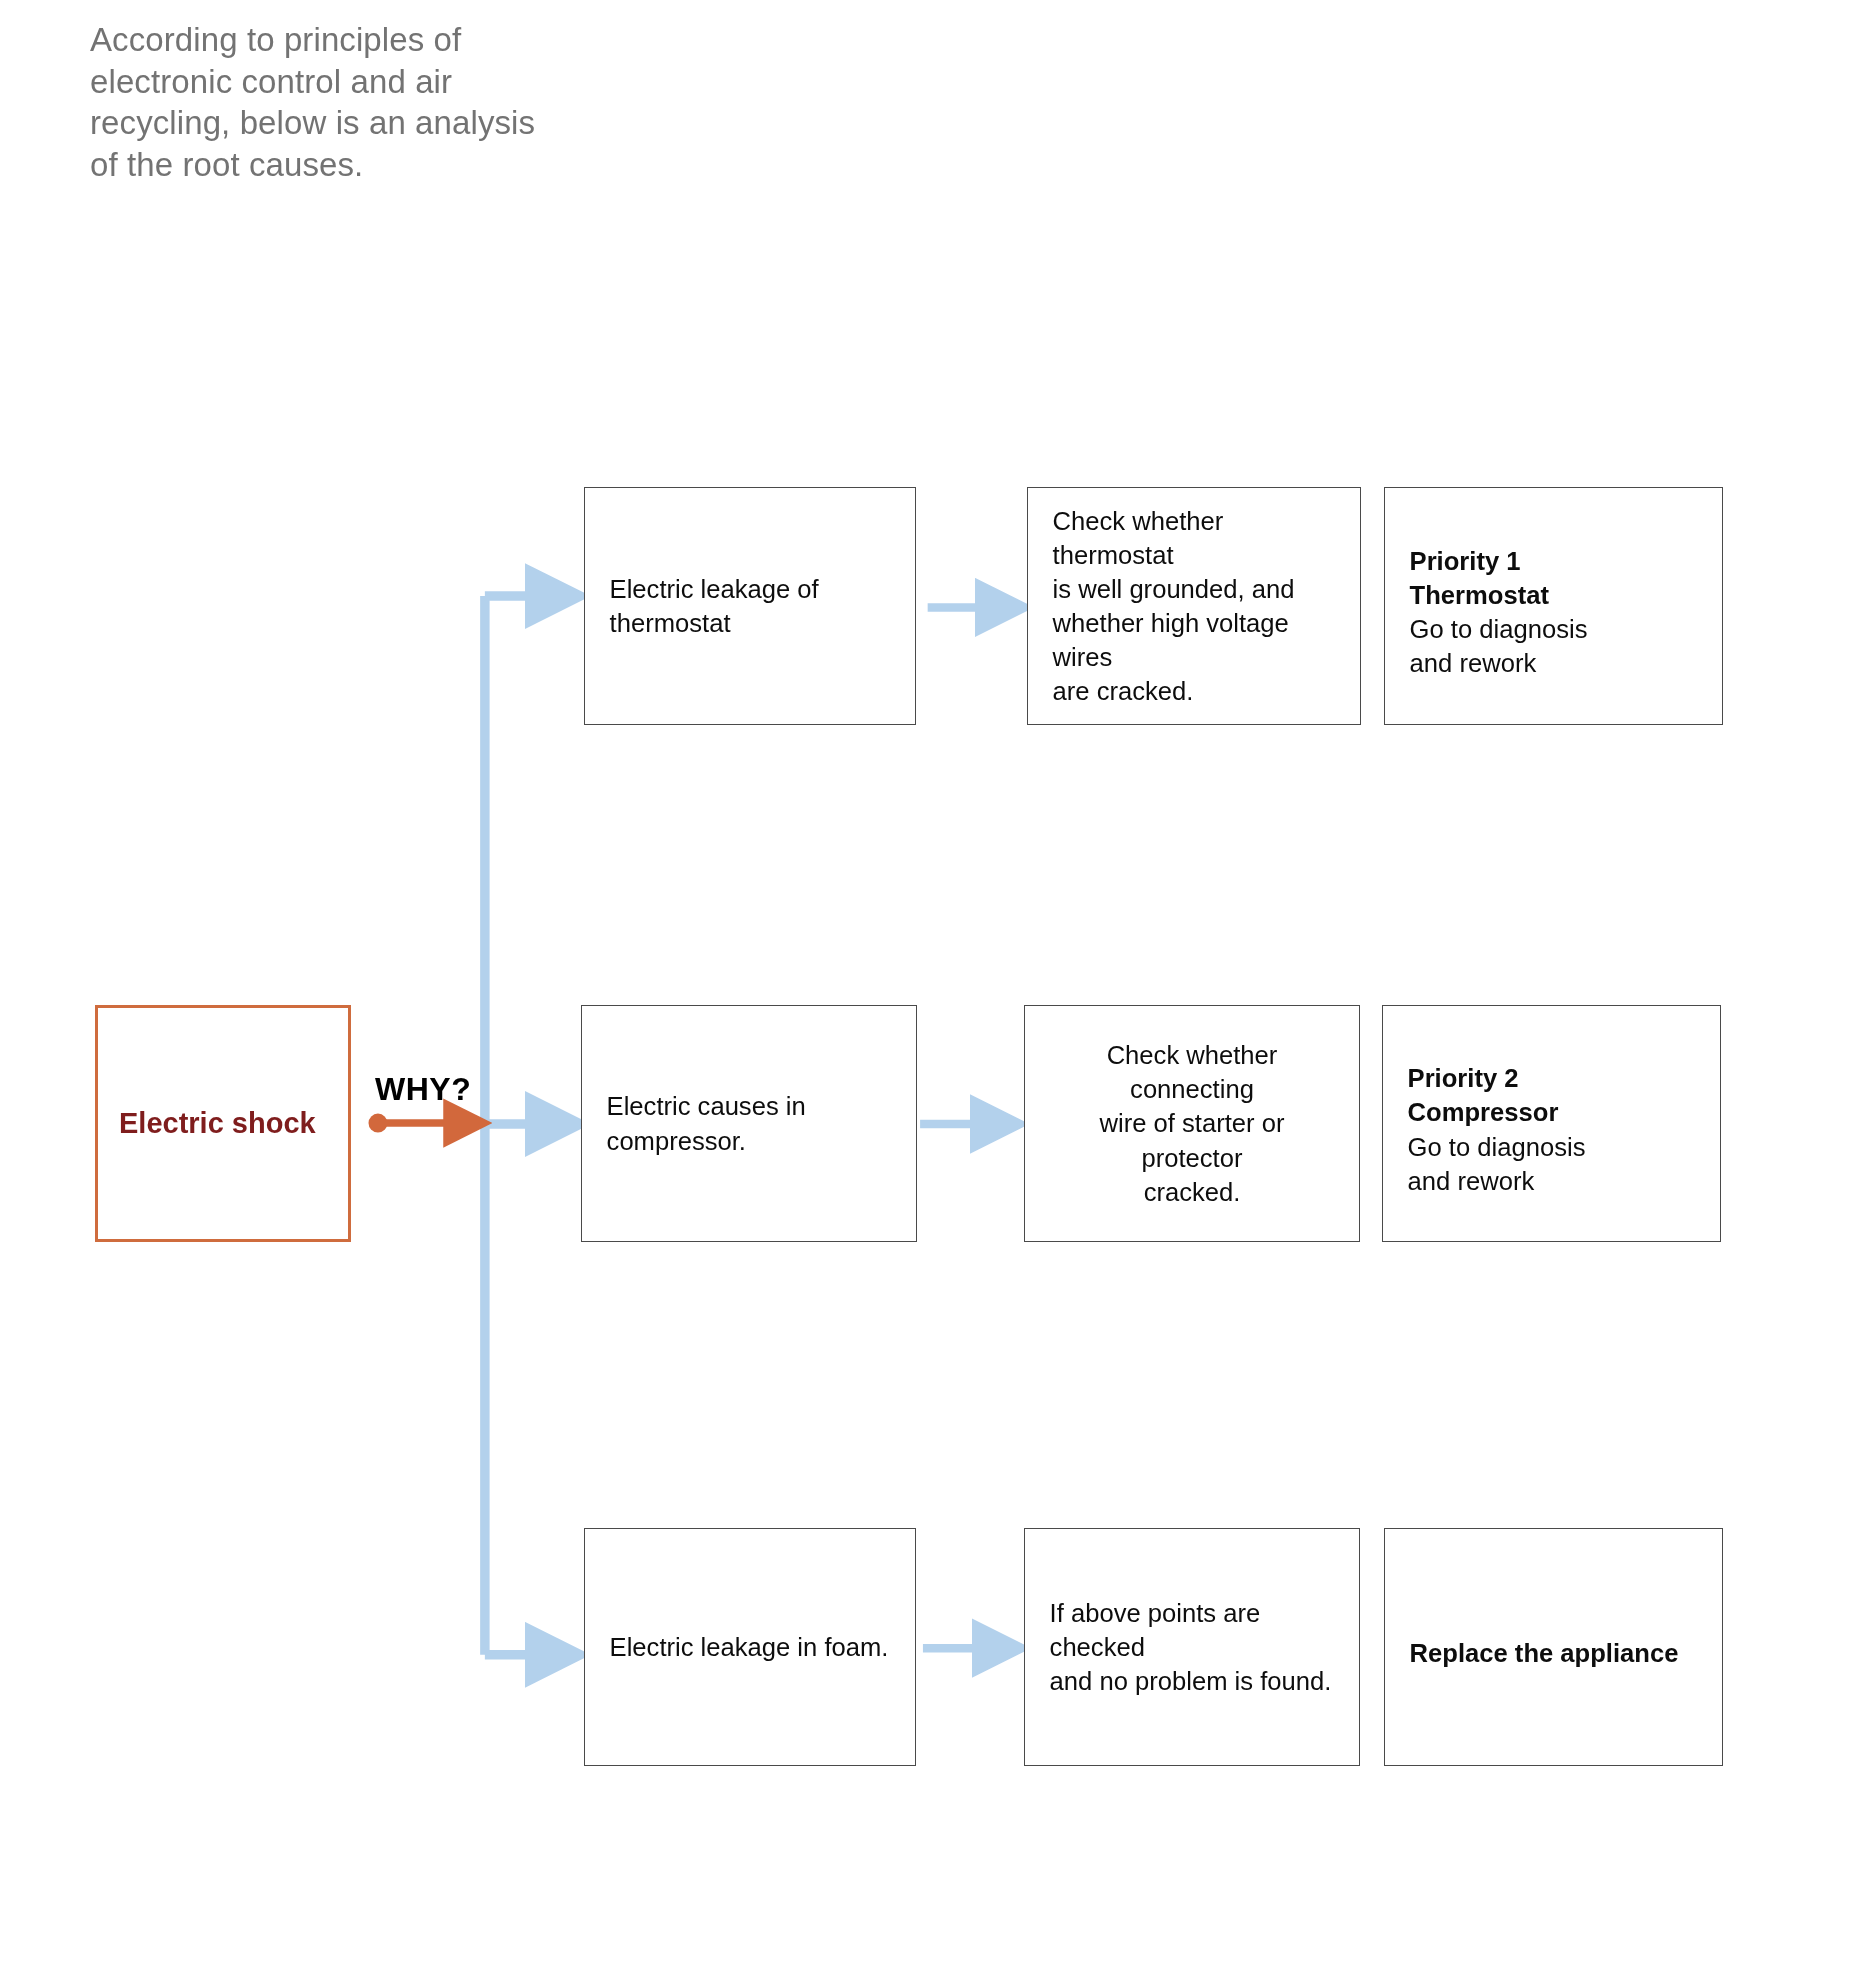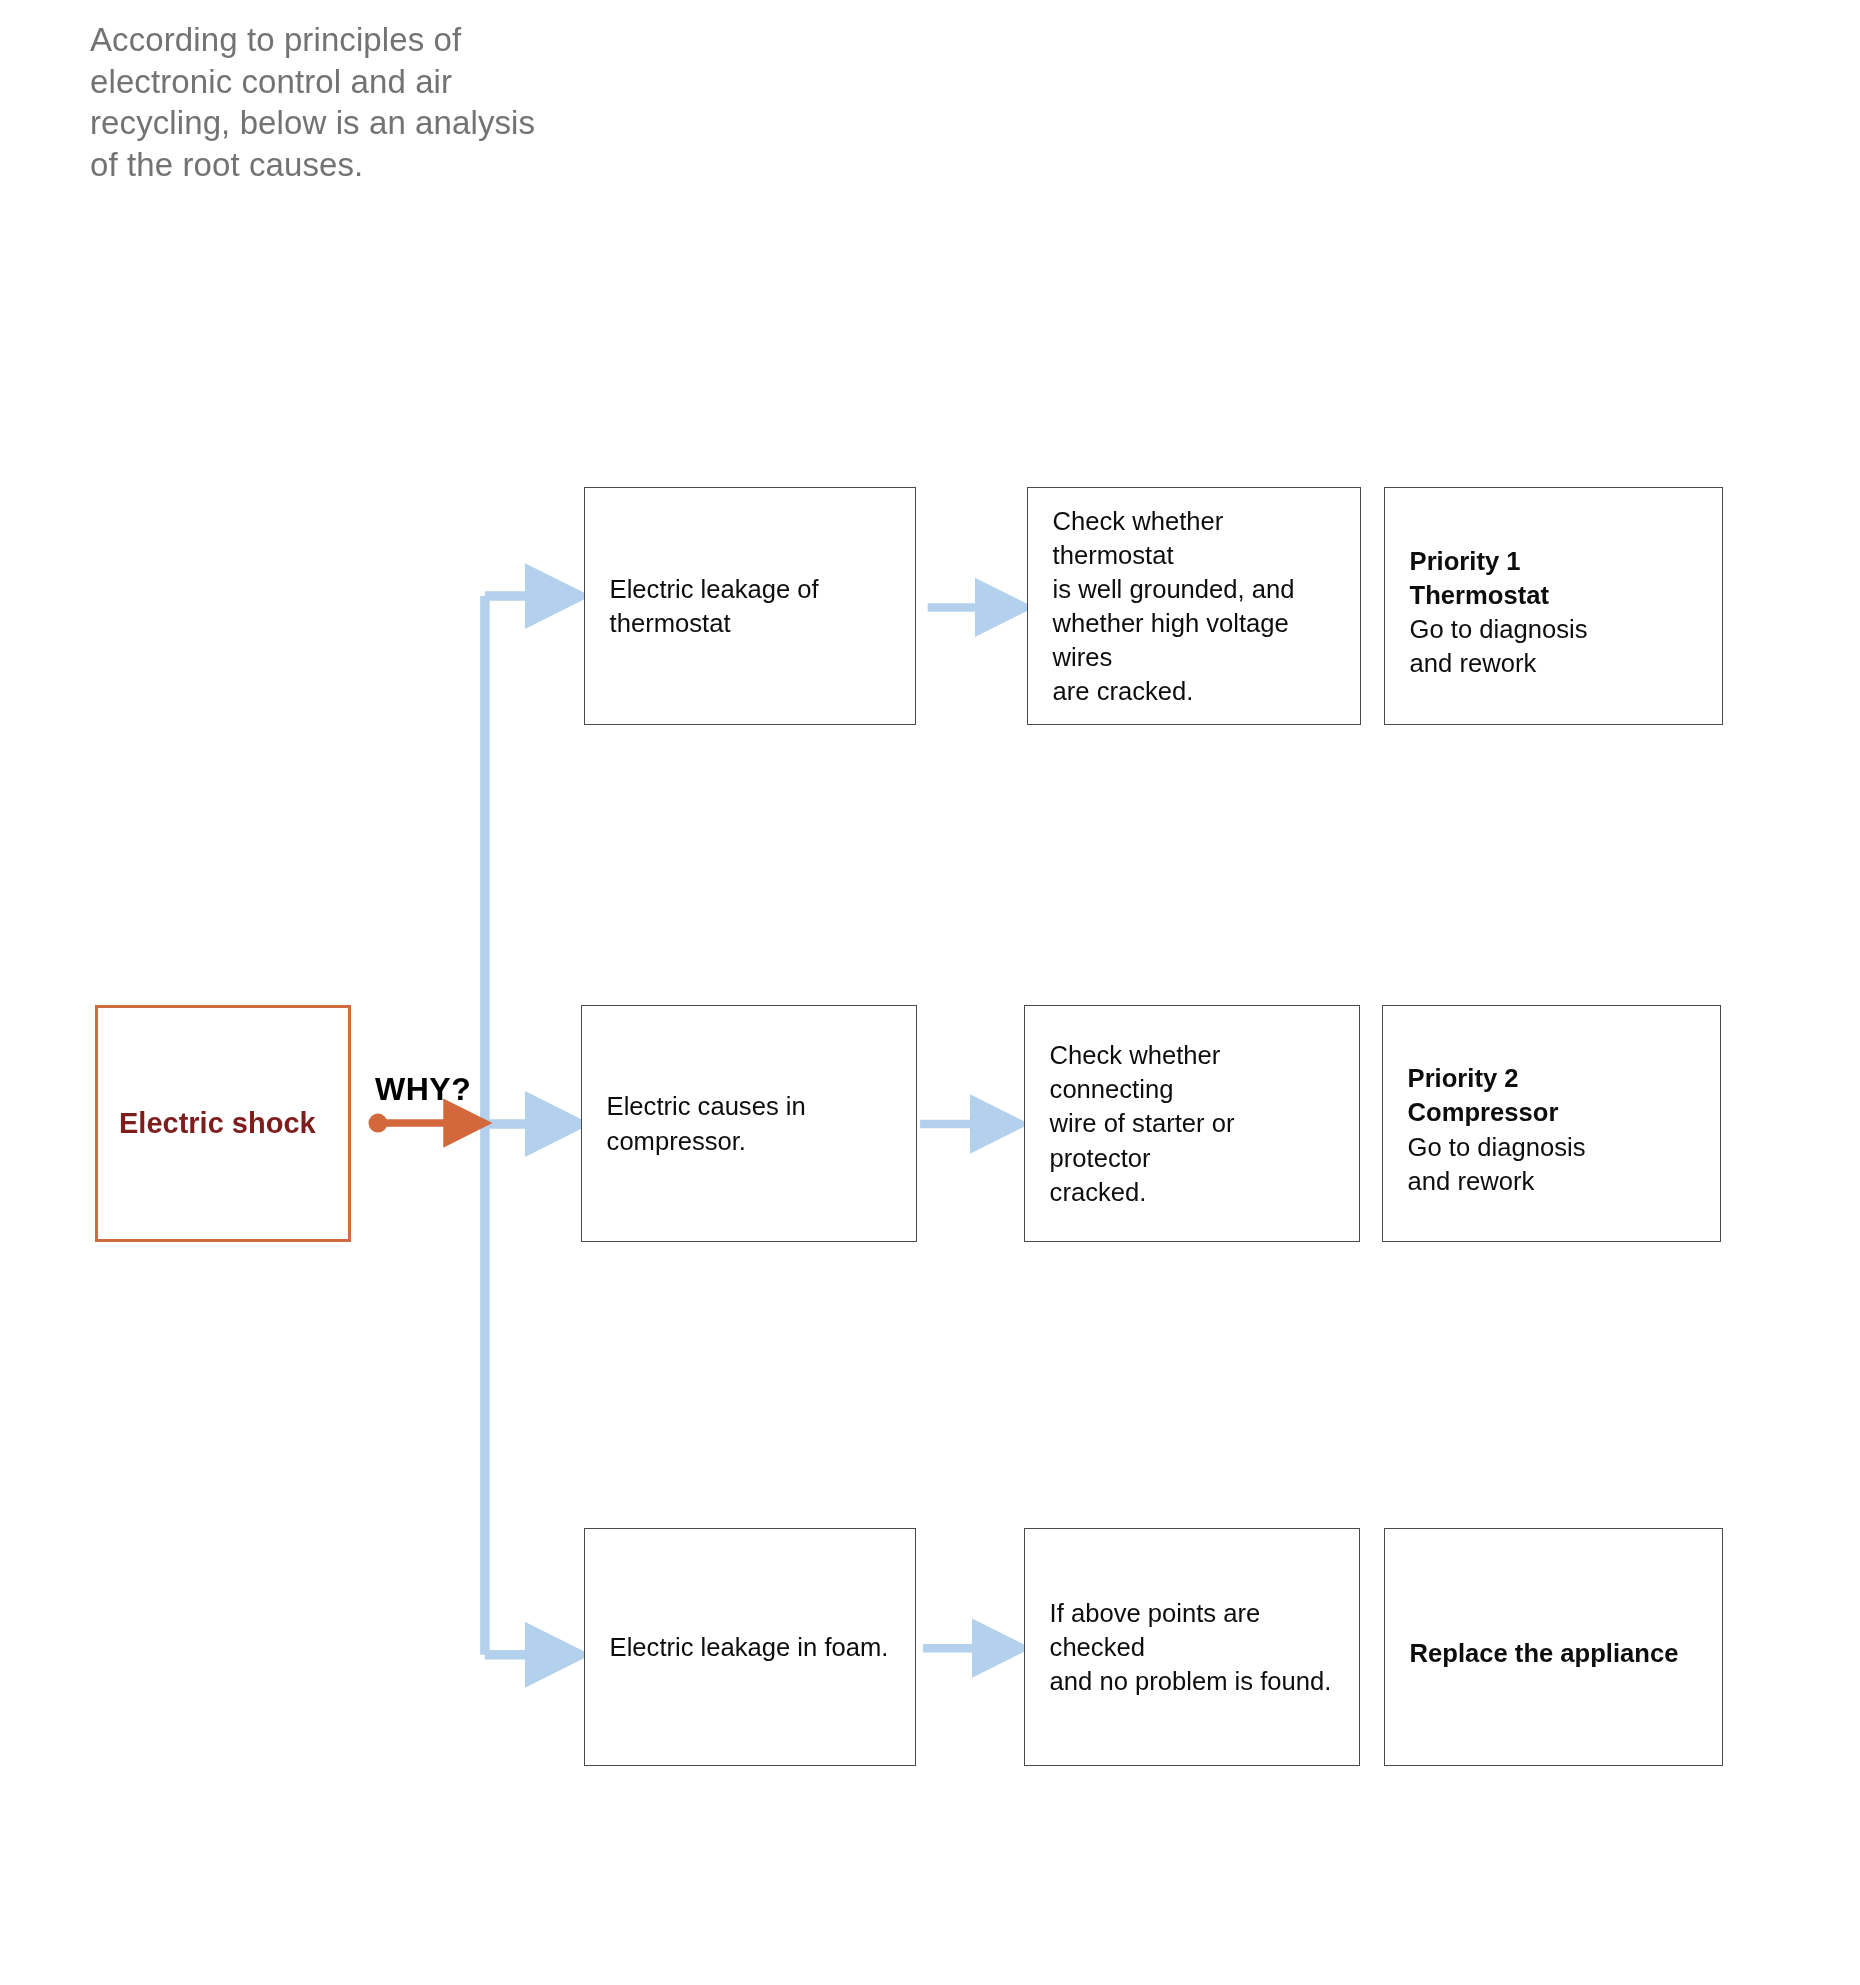--- a/index.html
+++ b/index.html
@@ -159,21 +159,21 @@
       <div class="bd">Go to diagnosis
 and rework</div>
     </div>
   </div>
 
   <div class="box" style="left:581px; top:1005px; width:336px; height:237px;">
     <span class="box-text">Electric causes in
 compressor.</span>
   </div>
 
-  <div class="box" style="left:1024px; top:1005px; width:336px; height:237px;">
+  <div class="box" style="left:1024px; top:1005px; width:336px; height:237px;text-align:center;">
     <span class="box-text">Check whether connecting
 wire of starter or protector
 cracked.</span>
   </div>
 
   <div class="box" style="left:1382px; top:1005px; width:339px; height:237px;">
     <div class="box-stack">
       <div class="hd">Priority 2
 Compressor</div>
       <div class="bd">Go to diagnosis

